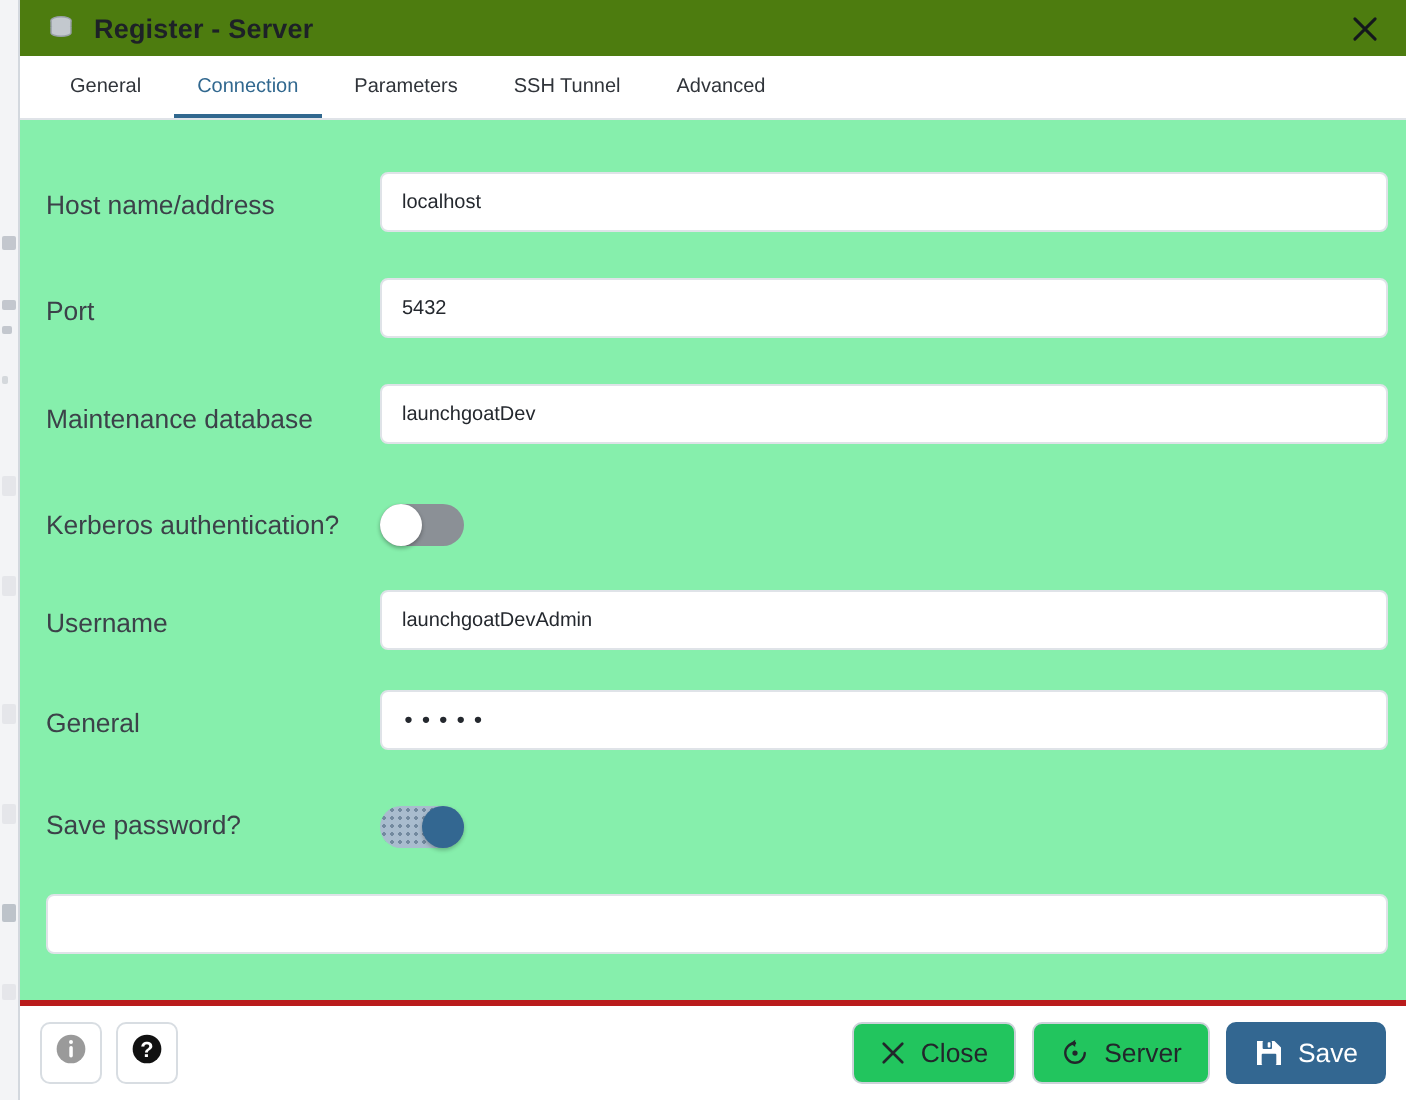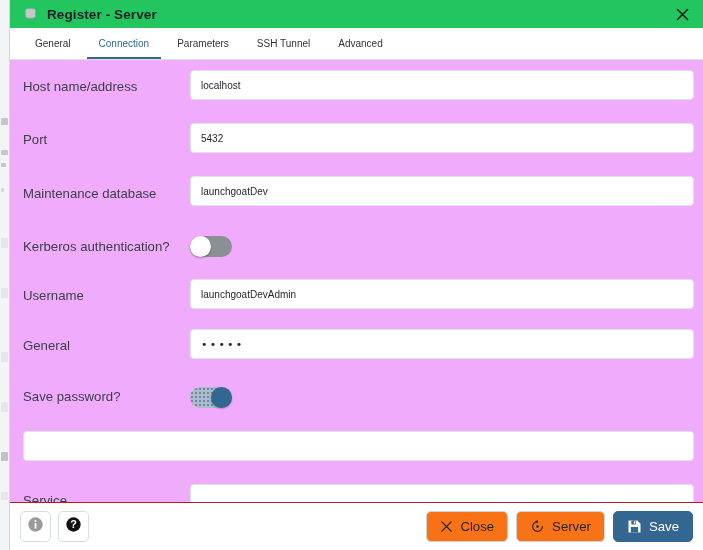--- a/index.html
+++ b/index.html
@@ -42,21 +42,21 @@
     flex-direction: column;
   }
 
   
   .titlebar {
     height: 28px;
     flex: 0 0 28px;
     display: flex;
     align-items: center;
     padding: 0 0 0 13px;
-    background: #22c55e;
+    background: #4d7c0f;
     position: relative;
   }
   .title-icon {
     width: 15px; height: 15px;
     margin-right: 9px;
     display: flex; align-items: center; justify-content: center;
     flex: 0 0 15px;
   }
   .title-text {
     font-size: 13.5px;
@@ -101,23 +101,23 @@
     content: "";
     position: absolute;
     left: 2px; right: 2px; bottom: 0;
     height: 2.5px;
     background: #31688f;
   }
 
   
   .formbody {
     flex: 1 1 auto;
-    background: #f0abfc;
-    border-bottom: 1px solid #b91c1c;
-    padding: 8px 0 0 0;
+    background: #86efac;
+    border-bottom: 3px solid #b91c1c;
+    padding: 24px 0 0 0;
     overflow: hidden;
     position: relative;
   }
   .row {
     display: flex;
     align-items: flex-start;
     padding: 0 9px 0 13px;
     min-height: 42px;
   }
   .row .label {
@@ -222,21 +222,21 @@
     border-radius: 5px;
     background: #ffffff;
     display: flex; align-items: center; justify-content: center;
     cursor: pointer;
   }
   .btn {
     height: 31px;
     min-width: 74px;
     border: 1px solid #ccd2d9;
     border-radius: 5px;
-    background: #f97316;
+    background: #22c55e;
     color: #22262b;
     font-family: "Liberation Sans", sans-serif;
     font-size: 13.2px;
     display: flex; align-items: center; justify-content: center;
     gap: 7px;
     padding: 0 13px;
     cursor: pointer;
     white-space: nowrap;
   }
   .btn.primary {

